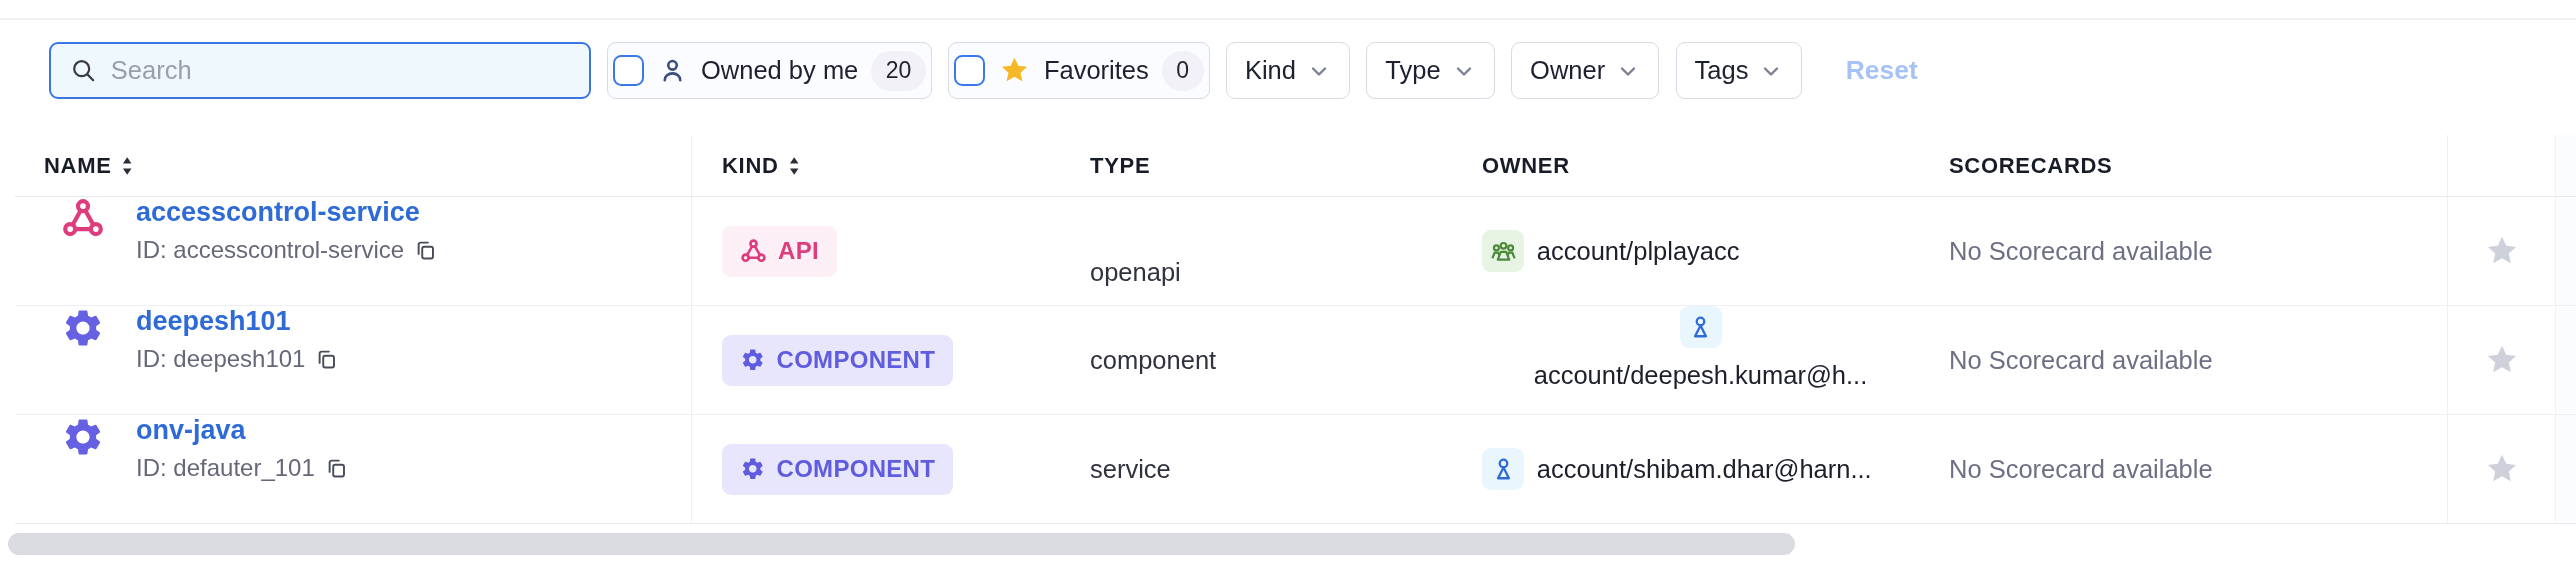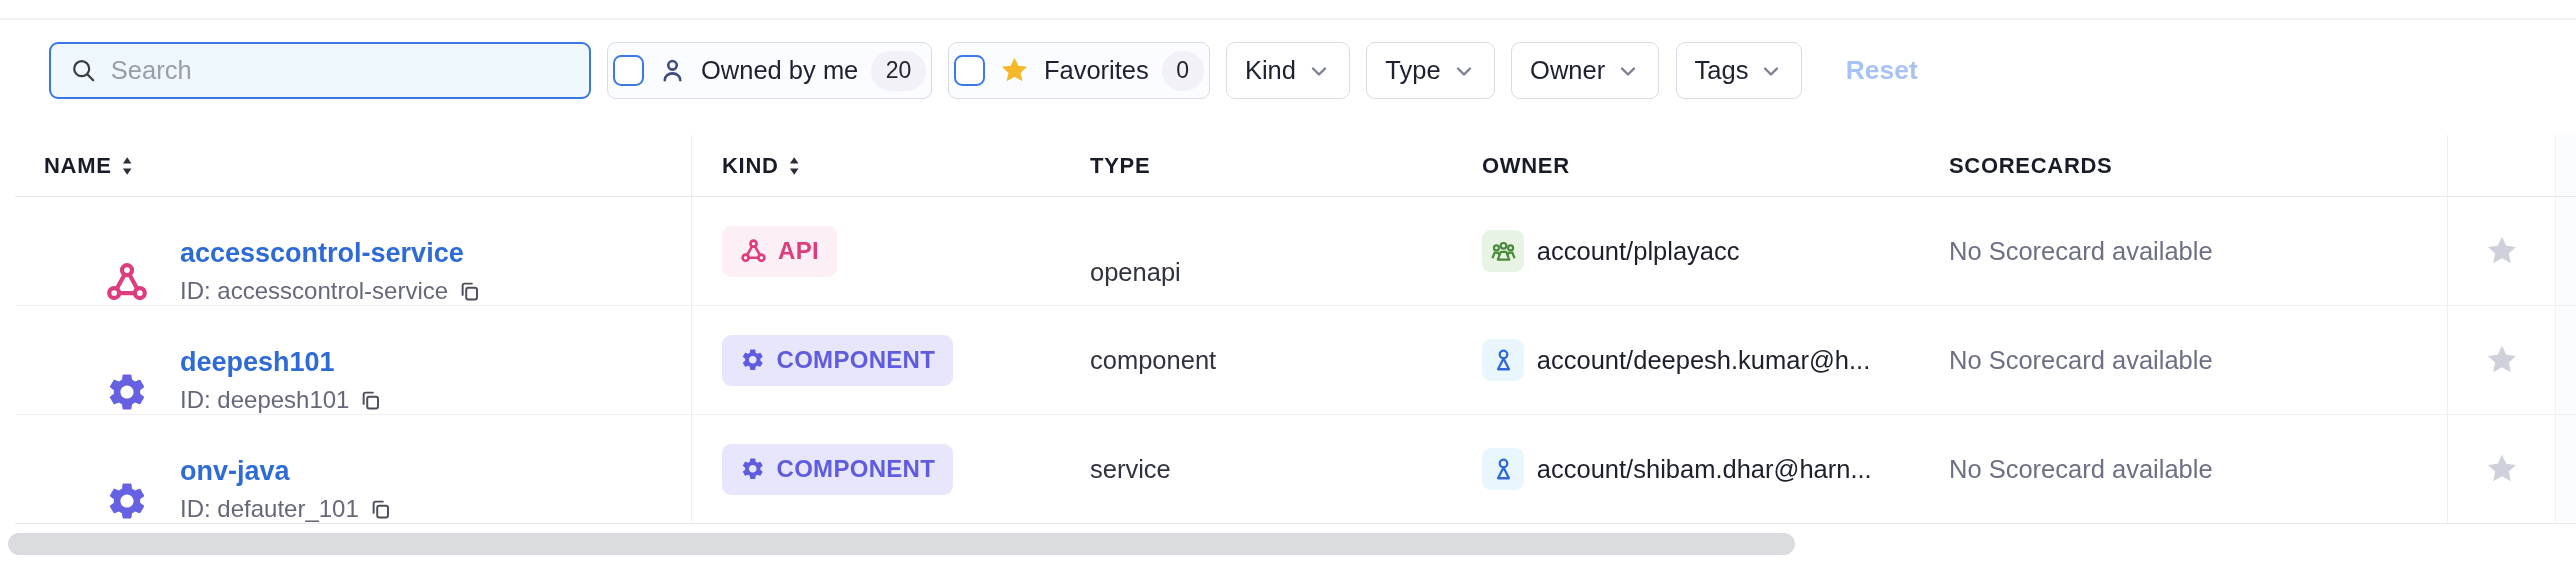--- a/index.html
+++ b/index.html
@@ -35,21 +35,21 @@
   .th { font-size:22px; font-weight:700; letter-spacing:0.7px; color:#181c28;
     display:flex; align-items:center; gap:7.3px; }
   .th.name { padding-left:29px; }
   .th.pad33 { padding-left:30px; }
   .col-borderL { border-left:1.8px solid #edeff4; height:100%; display:flex; align-items:center; }
   .filler-col { border-left:1.8px solid #f1f2f6; height:100%; background:#fbfcfd; }
 
   .trow { height:109px; border-bottom:1.8px solid #eef0f4; }
   .tbody .trow:last-child { border-bottom:1.8px solid #e9ebef; }
 
-  .name-cell { display:flex; align-items:flex-end; gap:31px; padding-left:46px; height:100%;margin-left:44px; }
+  .name-cell { display:flex; align-items:flex-start; gap:31px; padding-left:46px; height:100%; }
   .entity-icon { width:44px; height:44px; flex:none; }
   .name-stack { display:flex; flex-direction:column; gap:8.2px; }
   .entity-name { font-size:27px; font-weight:700; color:#2e6bd6; text-decoration:none; cursor:pointer; }
   .entity-id { display:flex; align-items:center; gap:9px; font-size:24px; color:#66687a; }
 
   .badge { display:inline-flex; align-items:center; gap:11px; height:51px; padding:0 18px;
     border-radius:9px; font-size:24px; font-weight:600; letter-spacing:0.3px; }
   .badge.api { background:#fdeff6; color:#de3d7d; }
   .badge.component { background:#e7e6fc; color:#5f5ce0; }
 
@@ -293,21 +293,21 @@
           </svg>
         </span>
         <span>COMPONENT</span>
       </span>
     </div>
 
     <div class="type-cell" style="padding-left:30px;">
       <span>component</span>
     </div>
 
-    <div class="owner-cell" style="padding-left:30px;">
+    <div class="owner-cell" style="padding-left:30px;flex-direction:column;">
 
       <span class="owner-chip user">
         <svg width="31" height="31" viewBox="0 0 24 24" fill="none" stroke="currentColor" stroke-width="1.8" stroke-linejoin="round">
           <circle cx="12" cy="7.3" r="2.9"></circle>
           <path d="M12 10.5 L7.8 18.8 H16.2 Z"></path>
         </svg>
       </span>
       <span class="owner-label">account/deepesh.kumar@h...</span>
     </div>
 

